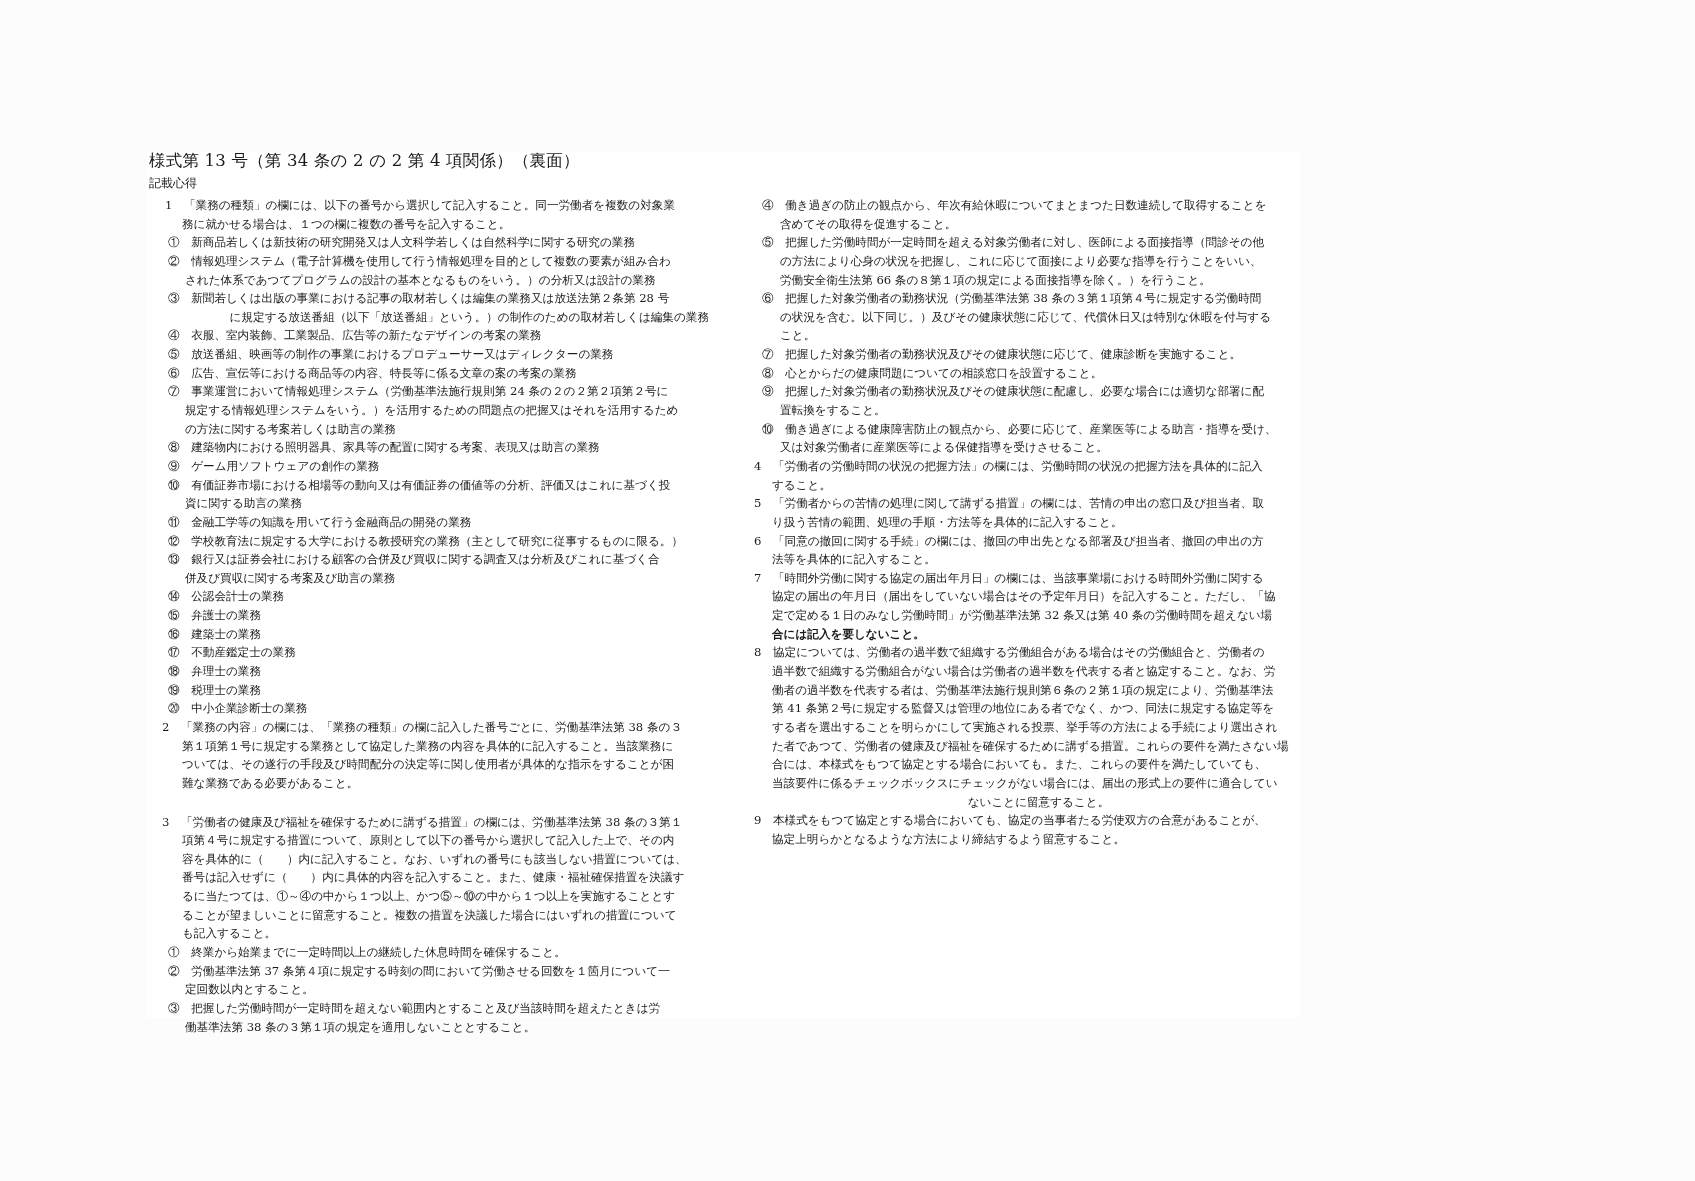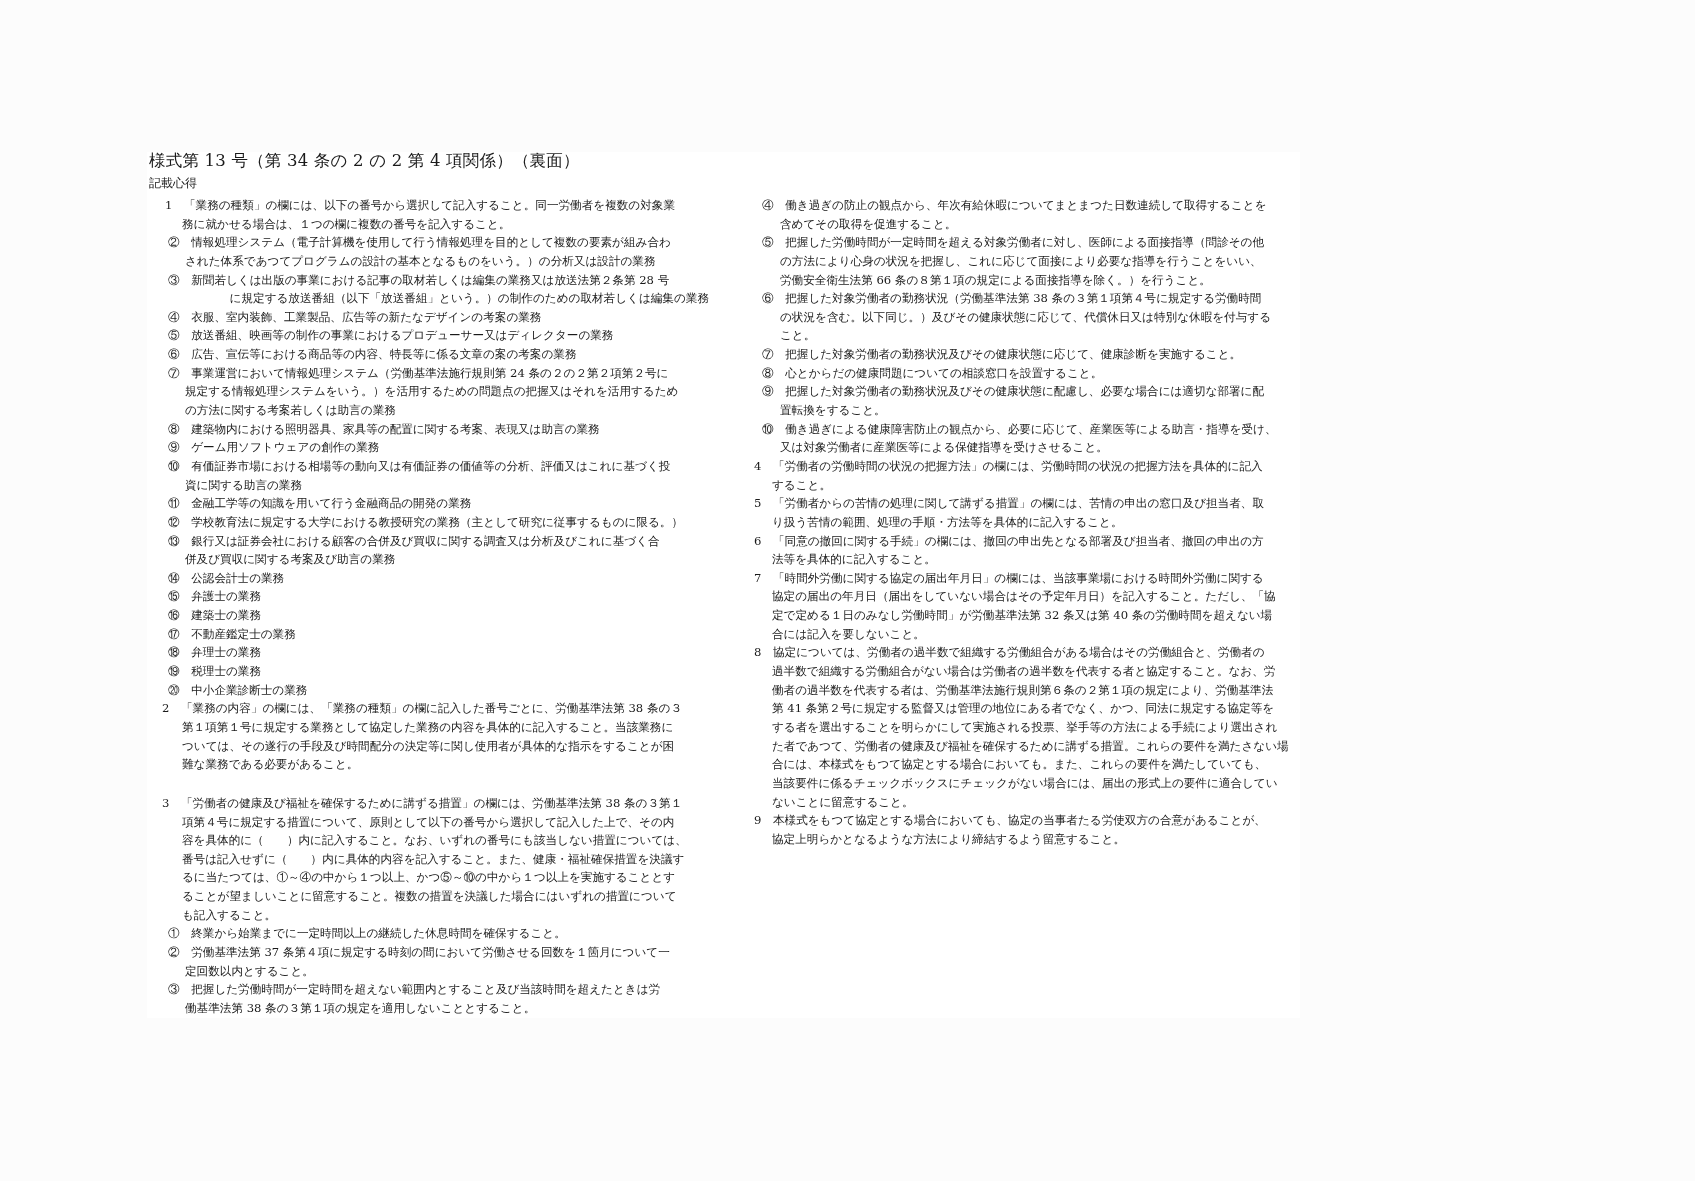--- a/index.html
+++ b/index.html
@@ -57,20 +57,21 @@
 <body>
 
 <div class="page"></div>
 
 <div class="title">様式第 13 号（第 34 条の 2 の 2 第 4 項関係）（裏面）</div>
 <div class="subtitle">記載心得</div>
 
 <div class="col col-left" id="col-left">
     <div class="line" style="padding-left: 16px;">1　「業務の種類」の欄には、以下の番号から選択して記入すること。同一労働者を複数の対象業</div>
     <div class="line" style="padding-left: 33px;">務に就かせる場合は、１つの欄に複数の番号を記入すること。</div>
+    <div class="line" style="padding-left: 19px;">①　新商品若しくは新技術の研究開発又は人文科学若しくは自然科学に関する研究の業務</div>
     <div class="line" style="padding-left: 19px;">②　情報処理システム（電子計算機を使用して行う情報処理を目的として複数の要素が組み合わ</div>
     <div class="line" style="padding-left: 36px;">された体系であつてプログラムの設計の基本となるものをいう。）の分析又は設計の業務</div>
     <div class="line" style="padding-left: 19px;">③　新聞若しくは出版の事業における記事の取材若しくは編集の業務又は放送法第２条第 28 号</div>
     <div class="line" style="padding-left: 36px; text-align: right;">に規定する放送番組（以下「放送番組」という。）の制作のための取材若しくは編集の業務</div>
     <div class="line" style="padding-left: 19px;">④　衣服、室内装飾、工業製品、広告等の新たなデザインの考案の業務</div>
     <div class="line" style="padding-left: 19px;">⑤　放送番組、映画等の制作の事業におけるプロデューサー又はディレクターの業務</div>
     <div class="line" style="padding-left: 19px;">⑥　広告、宣伝等における商品等の内容、特長等に係る文章の案の考案の業務</div>
     <div class="line" style="padding-left: 19px;">⑦　事業運営において情報処理システム（労働基準法施行規則第 24 条の２の２第２項第２号に</div>
     <div class="line" style="padding-left: 36px;">規定する情報処理システムをいう。）を活用するための問題点の把握又はそれを活用するため</div>
     <div class="line" style="padding-left: 36px;">の方法に関する考案若しくは助言の業務</div>
@@ -123,25 +124,25 @@
     <div class="line" style="padding-left: 30px;">又は対象労働者に産業医等による保健指導を受けさせること。</div>
     <div class="line" style="padding-left: 4px;">4　「労働者の労働時間の状況の把握方法」の欄には、労働時間の状況の把握方法を具体的に記入</div>
     <div class="line" style="padding-left: 22px;">すること。</div>
     <div class="line" style="padding-left: 4px;">5　「労働者からの苦情の処理に関して講ずる措置」の欄には、苦情の申出の窓口及び担当者、取</div>
     <div class="line" style="padding-left: 22px;">り扱う苦情の範囲、処理の手順・方法等を具体的に記入すること。</div>
     <div class="line" style="padding-left: 4px;">6　「同意の撤回に関する手続」の欄には、撤回の申出先となる部署及び担当者、撤回の申出の方</div>
     <div class="line" style="padding-left: 22px;">法等を具体的に記入すること。</div>
     <div class="line" style="padding-left: 4px;">7　「時間外労働に関する協定の届出年月日」の欄には、当該事業場における時間外労働に関する</div>
     <div class="line" style="padding-left: 22px;">協定の届出の年月日（届出をしていない場合はその予定年月日）を記入すること。ただし、「協</div>
     <div class="line" style="padding-left: 22px;">定で定める１日のみなし労働時間」が労働基準法第 32 条又は第 40 条の労働時間を超えない場</div>
-    <div class="line" style="padding-left: 22px;">合には記入を要しないこと。</div>
+    <div class="line" style="padding-left: 22px; font-weight: bold;">合には記入を要しないこと。</div>
     <div class="line" style="padding-left: 4px;">8　協定については、労働者の過半数で組織する労働組合がある場合はその労働組合と、労働者の</div>
     <div class="line" style="padding-left: 22px;">過半数で組織する労働組合がない場合は労働者の過半数を代表する者と協定すること。なお、労</div>
     <div class="line" style="padding-left: 22px;">働者の過半数を代表する者は、労働基準法施行規則第６条の２第１項の規定により、労働基準法</div>
     <div class="line" style="padding-left: 22px;">第 41 条第２号に規定する監督又は管理の地位にある者でなく、かつ、同法に規定する協定等を</div>
     <div class="line" style="padding-left: 22px;">する者を選出することを明らかにして実施される投票、挙手等の方法による手続により選出され</div>
     <div class="line" style="padding-left: 22px;">た者であつて、労働者の健康及び福祉を確保するために講ずる措置。これらの要件を満たさない場</div>
     <div class="line" style="padding-left: 22px;">合には、本様式をもつて協定とする場合においても。また、これらの要件を満たしていても、</div>
     <div class="line" style="padding-left: 22px;">当該要件に係るチェックボックスにチェックがない場合には、届出の形式上の要件に適合してい</div>
-    <div class="line" style="padding-left: 22px;">ないことに留意すること。</div>
+    <div class="line" style="padding-left: 22px; text-align: center;">ないことに留意すること。</div>
     <div class="line" style="padding-left: 4px;">9　本様式をもつて協定とする場合においても、協定の当事者たる労使双方の合意があることが、</div>
     <div class="line" style="padding-left: 22px;">協定上明らかとなるような方法により締結するよう留意すること。</div>
   </div>
 
 </body></html>

